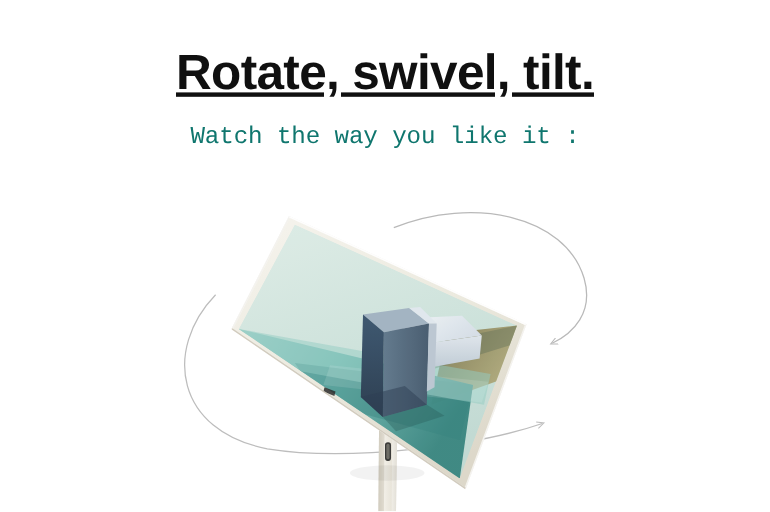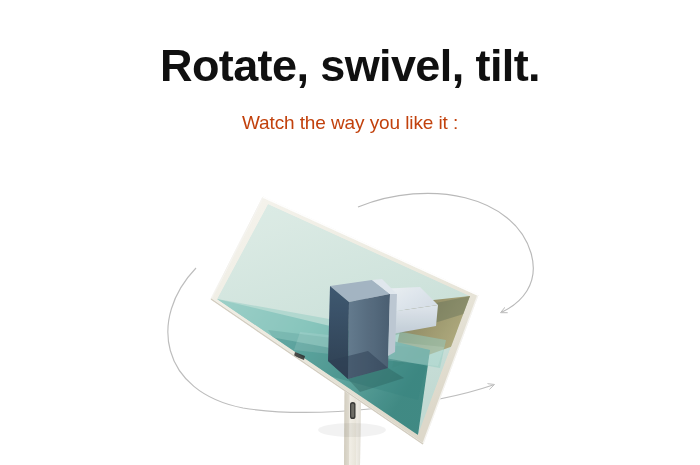--- a/index.html
+++ b/index.html
@@ -35,29 +35,30 @@
   }
   .headline {
     font-family: "Liberation Sans", sans-serif;
     font-size: 45px;
     font-weight: 700;
     letter-spacing: -0.6px;
     color: #101010;
     line-height: 1.08;
     margin: 0;
     padding: 0;
+    text-decoration: underline;
   }
   .sub-lines {
     margin-top: 18px;
   }
   .subline {
-    font-family: Liberation Sans, sans-serif;
-    font-size: 19px;
+    font-family: Liberation Mono, monospace;
+    font-size: 22px;
     font-weight: 400;
-    color: #c2410c;
+    color: #0f766e;
     line-height: 1.45;
     letter-spacing: -0.1px;
     white-space: nowrap;
   }
 
   
   #artwork {
     position: absolute;
     left: 0;
     top: 0;

